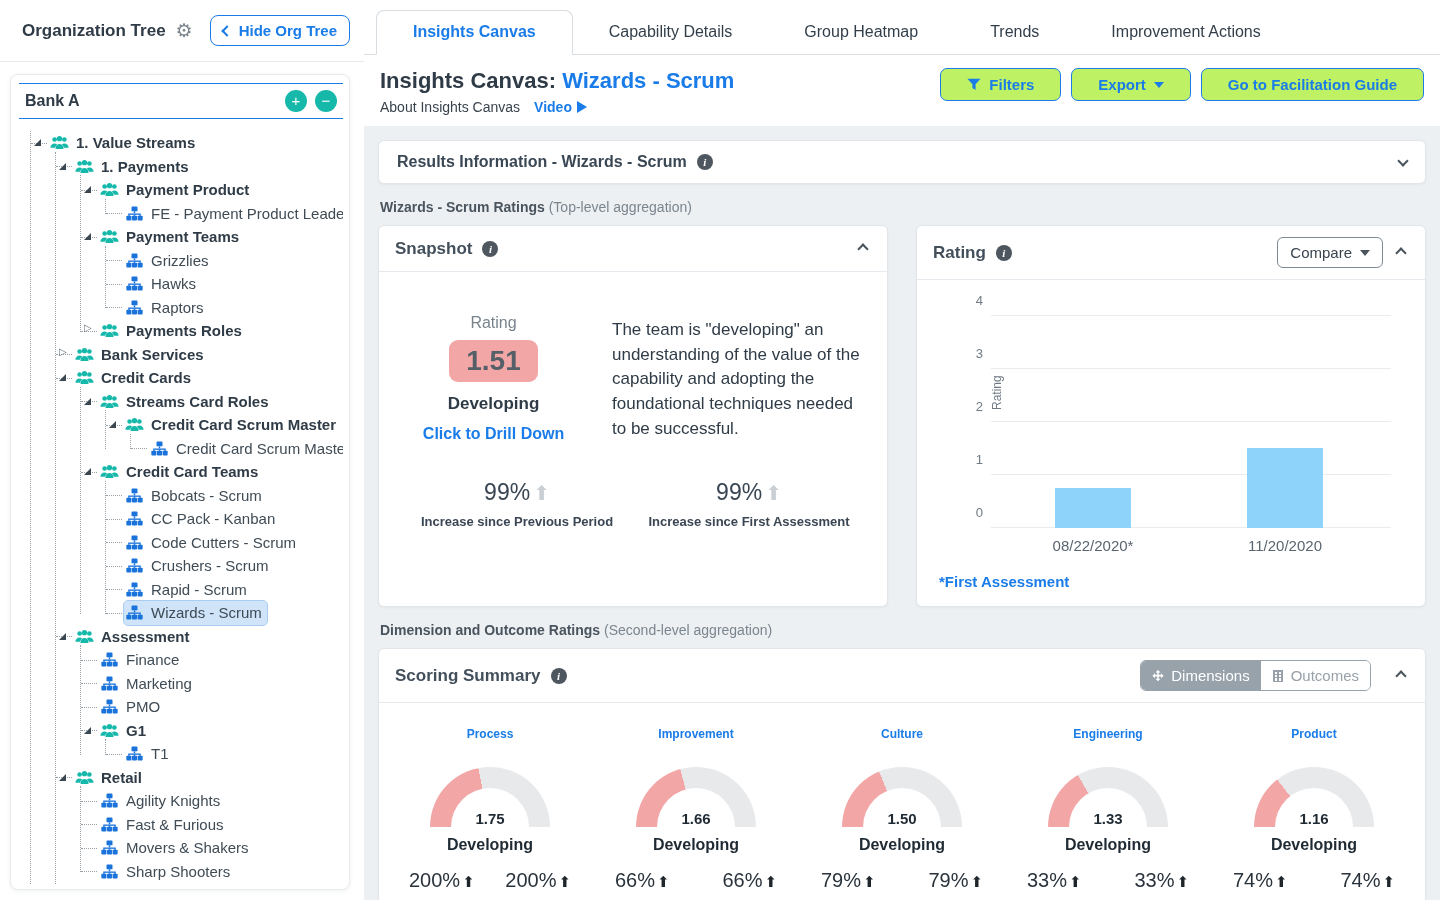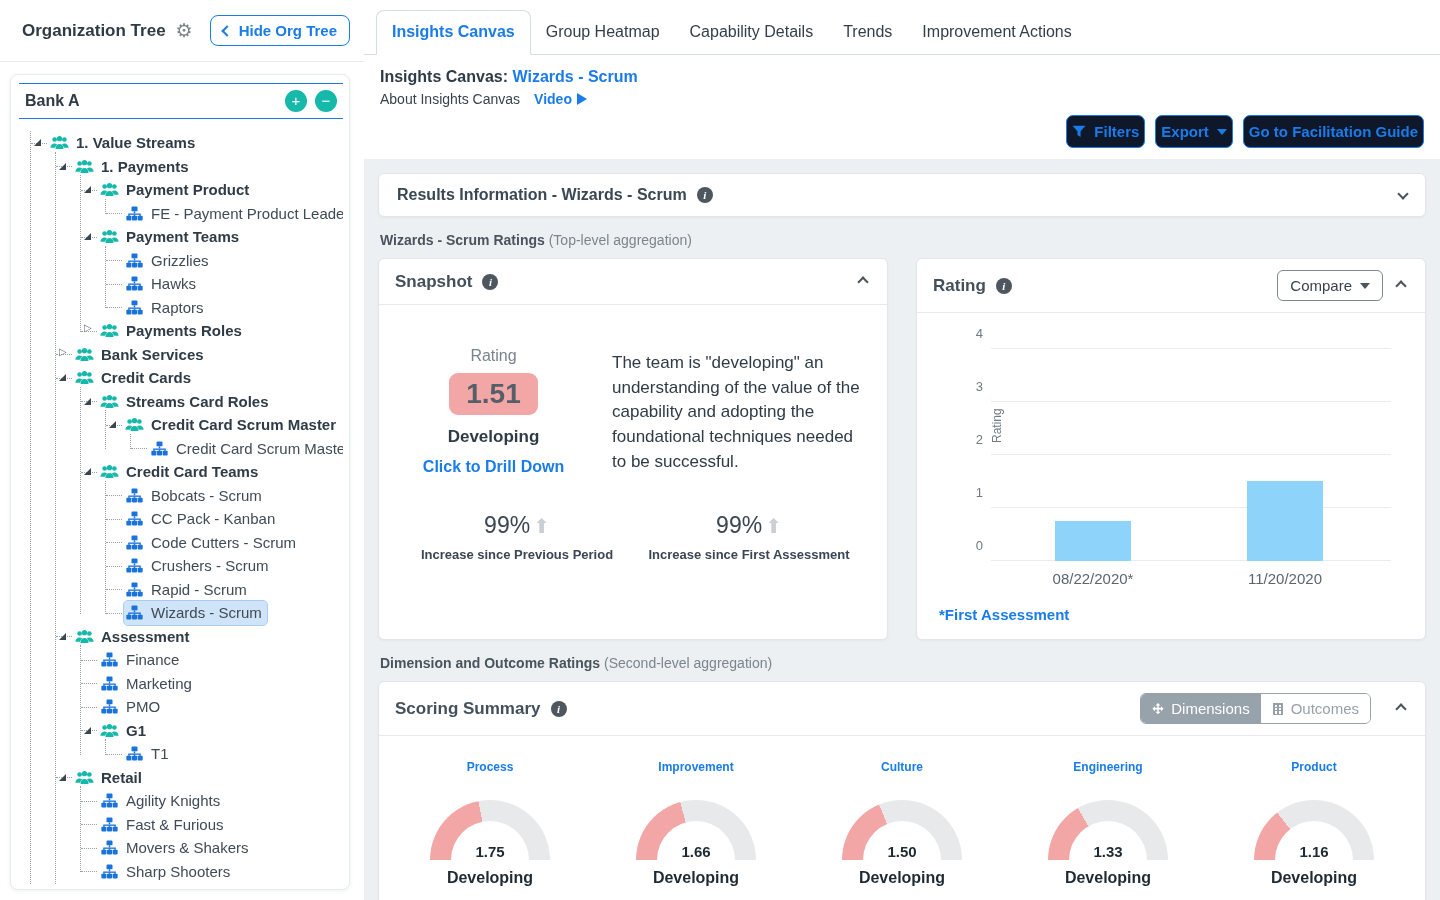--- a/index.html
+++ b/index.html
@@ -48,33 +48,33 @@
   .exp.open { width:0; height:0; border-bottom:7px solid #3b4750; border-left:7px solid transparent; }
   .exp.closed { font-size:10px; color:#6a747d; line-height:1; top:4px; }
   .nicon { display:inline-flex; width:19px; justify-content:center; }
   .nicon svg { display:block; }
   .nlabel { white-space:nowrap; }
   .nlabel.group { font-weight:bold; color:#2f3b46; }
 
   
   .main { flex:1; display:flex; flex-direction:column; background:#fff; min-width:0; }
   .tabbar { display:flex; align-items:flex-end; padding:10px 20px 0 12px; border-bottom:1px solid #d8dde2; }
-  .tab { padding:12px 15px 13px; font-size:16px; color:#323f4a; cursor:pointer; white-space:nowrap; }
+  .tab { padding:12px 36px 13px; font-size:16px; color:#323f4a; cursor:pointer; white-space:nowrap; }
   .tab.active { color:var(--accent); font-weight:bold; background:#fff; border:1px solid #d8dde2; border-bottom:1px solid #fff;
                 border-radius:8px 8px 0 0; margin-bottom:-1px; }
 
   .title-row { display:flex; align-items:flex-start; justify-content:space-between; padding:13px 16px 11px; background:#fff; }
-  .page-title { font-size:16px; font-weight:bold; color:#2f3b46; }
+  .page-title { font-size:22px; font-weight:bold; color:#2f3b46; }
   .page-title .team { color:var(--accent); }
   .subline { margin-top:5px; font-size:14px; color:#39434d; display:flex; gap:14px; align-items:center; }
   .video-link { color:var(--accent); font-weight:bold; display:flex; align-items:center; gap:5px; cursor:pointer; }
   .play { width:0; height:0; border-left:10px solid var(--accent); border-top:6px solid transparent; border-bottom:6px solid transparent; display:inline-block; }
   .top-actions { display:flex; gap:10px; }
-  .blue-btn { display:flex; align-items:center; gap:8px; border:1.5px solid var(--accent); border-radius:7px; background:#0f172a;
-              color:var(--accent); font-weight:bold; font-size:15px; padding:7px 5px; cursor:pointer; font-family:inherit;margin-top:47px; }
+  .blue-btn { display:flex; align-items:center; gap:8px; border:1.5px solid var(--accent); border-radius:7px; background:#bef264;
+              color:var(--accent); font-weight:bold; font-size:15px; padding:7px 26px; cursor:pointer; font-family:inherit; }
   .caret { width:0; height:0; border-left:5px solid transparent; border-right:5px solid transparent; border-top:6px solid currentColor; display:inline-block; }
 
   .content { flex:1; background:#edf0f2; padding:14px 14px 0; overflow:hidden; }
   .card { background:#fff; border:1px solid var(--border); border-radius:6px; box-shadow:0 1px 2px rgba(40,50,60,.05); }
   .results-card { display:flex; align-items:center; padding:12px 18px; gap:10px; }
   .results-title { font-size:16px; font-weight:bold; color:#3a4754; }
   .spacer { flex:1; }
   .info { width:16px; height:16px; border-radius:50%; background:#4e575f; color:#fff; display:inline-flex;
           align-items:center; justify-content:center; font-size:11px; font-weight:bold; font-style:italic;
           font-family:"Liberation Serif", serif; flex:0 0 16px; }
@@ -753,22 +753,22 @@
             </li>
           </ul>
         </div>
     </div>
   </aside>
 
   <div class="main">
 
     <div class="tabbar" id="tabs">
         <div class="tab active">Insights Canvas</div>
+        <div class="tab">Capability Details</div>
         <div class="tab">Group Heatmap</div>
-        <div class="tab">Capability Details</div>
         <div class="tab">Trends</div>
         <div class="tab">Improvement Actions</div>
       </div>
 
     <div class="title-row">
       <div>
         <div class="page-title">
           <span>Insights Canvas:</span>
           <span class="team">Wizards - Scrum</span>
         </div>

